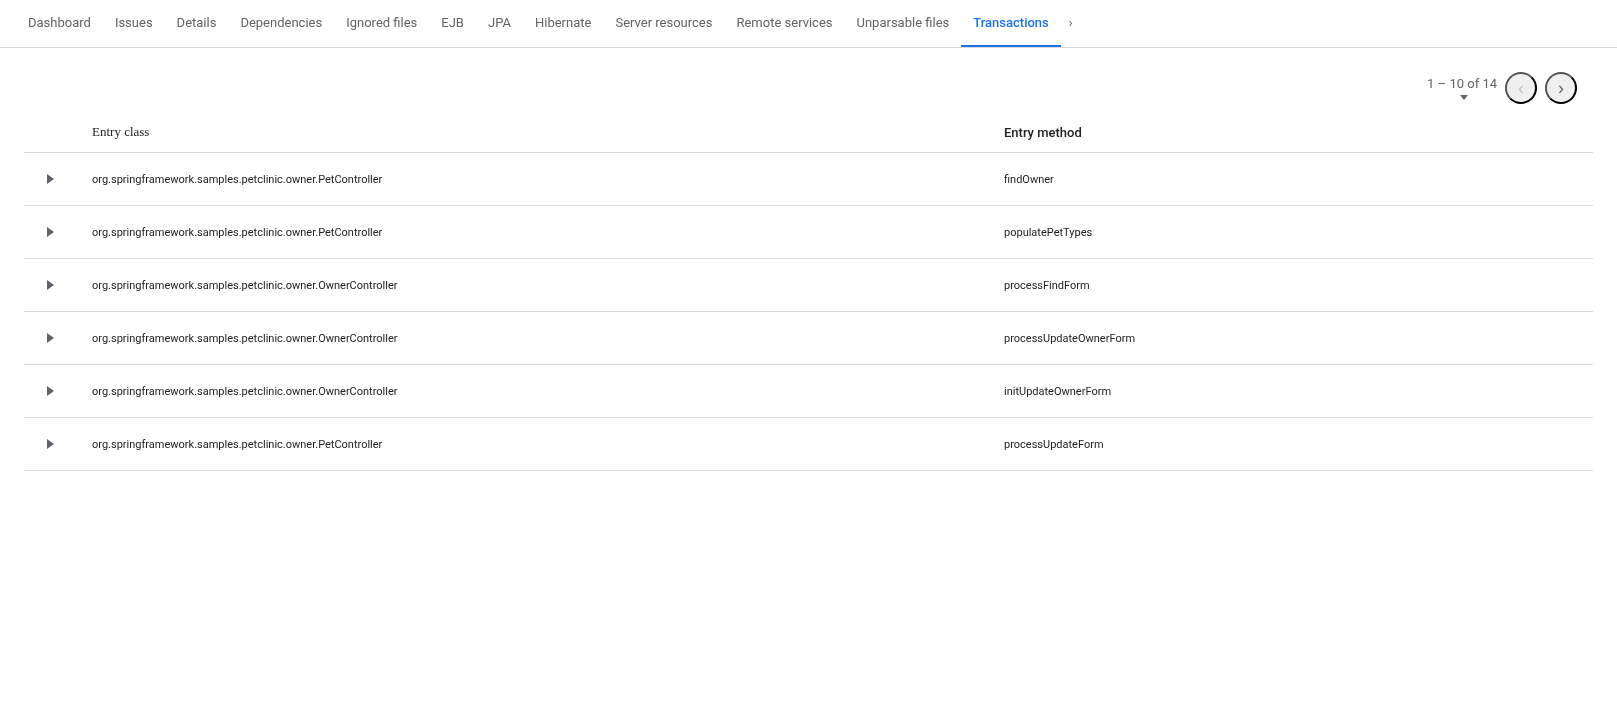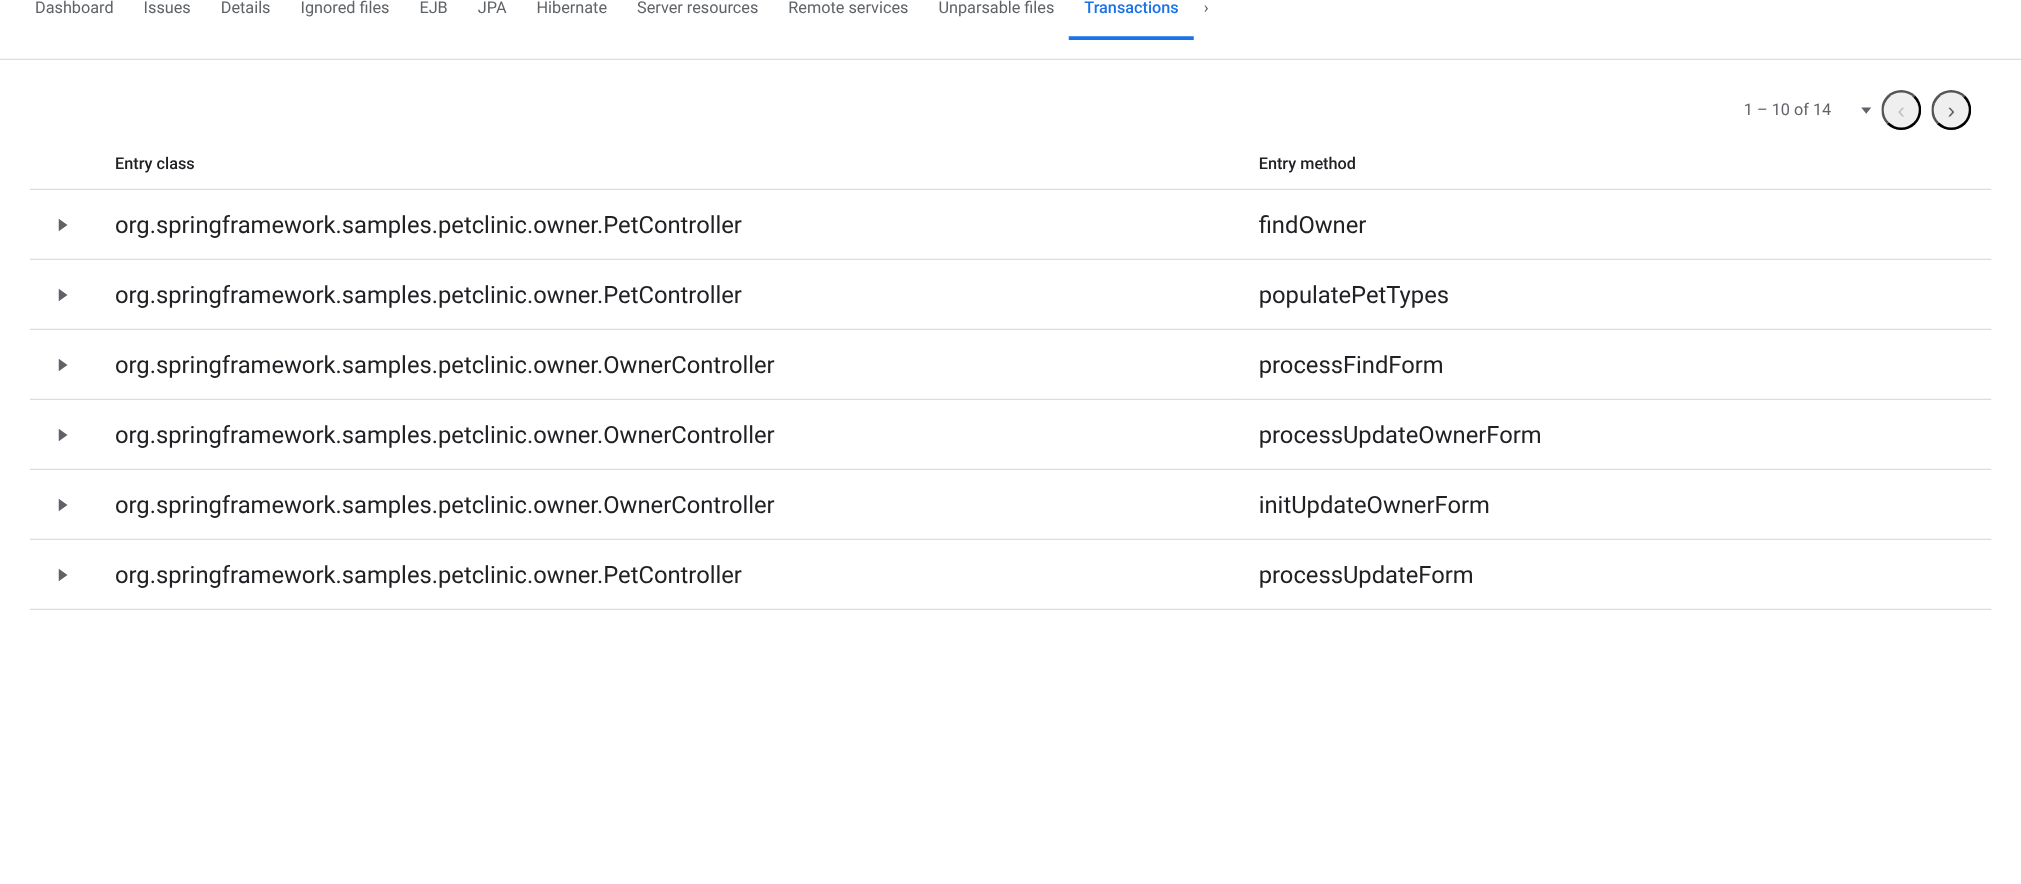--- a/index.html
+++ b/index.html
@@ -15,21 +15,21 @@
       background: #fff;
       width: 1617px;
       min-height: 707px;
     }
 
     
     .nav-tabs {
       display: flex;
       align-items: flex-end;
       border-bottom: 1px solid #dadce0;
-      padding: 16px 16px;
+      padding: 0 16px;
       height: 48px;
       overflow: hidden;
     }
 
     .nav-tab {
       display: inline-flex;
       align-items: center;
       height: 48px;
       padding: 0 12px;
       font-size: 13px;
@@ -63,23 +63,24 @@
       display: flex;
       justify-content: flex-end;
       align-items: center;
       padding: 8px 16px;
       gap: 8px;
     }
 
     .pagination-info {
       display: flex;
       align-items: center;
-      gap: 20px;
+      gap: 4px;
       font-size: 13px;
       color: #5f6368;
+      flex-direction: column;
     }
 
     .pagination-dropdown {
       display: inline-flex;
       align-items: center;
       gap: 2px;
       cursor: pointer;
     }
 
     .pagination-arrow {
@@ -116,33 +117,34 @@
       font-size: 13px;
       color: #202124;
     }
 
     .data-table th.expand-col {
       width: 48px;
     }
 
     .data-table th.entry-class-col {
       width: 60%;
+      font-family: Liberation Serif, serif;
     }
 
     .data-table th.entry-method-col {
       width: 40%;
     }
 
     .data-table tbody tr {
       border-bottom: 1px solid #dadce0;
     }
 
     .data-table td {
       padding: 16px 16px;
-      font-size: 19px;
+      font-size: 11px;
       color: #202124;
     }
 
     .expand-icon {
       width: 20px;
       height: 20px;
       display: flex;
       align-items: center;
       justify-content: center;
       cursor: pointer;
@@ -171,20 +173,21 @@
     }
   </style>
 </head>
 <body>
 
 <nav class="nav-tabs">
 
 <a class="nav-tab" href="#">Dashboard</a>
     <a class="nav-tab" href="#">Issues</a>
     <a class="nav-tab" href="#">Details</a>
+    <a class="nav-tab" href="#">Dependencies</a>
     <a class="nav-tab" href="#">Ignored files</a>
     <a class="nav-tab" href="#">EJB</a>
     <a class="nav-tab" href="#">JPA</a>
     <a class="nav-tab" href="#">Hibernate</a>
     <a class="nav-tab" href="#">Server resources</a>
     <a class="nav-tab" href="#">Remote services</a>
     <a class="nav-tab" href="#">Unparsable files</a>
     <a class="nav-tab active" href="#">Transactions</a>
     <span class="nav-tab more-btn">›</span>
   </nav>

